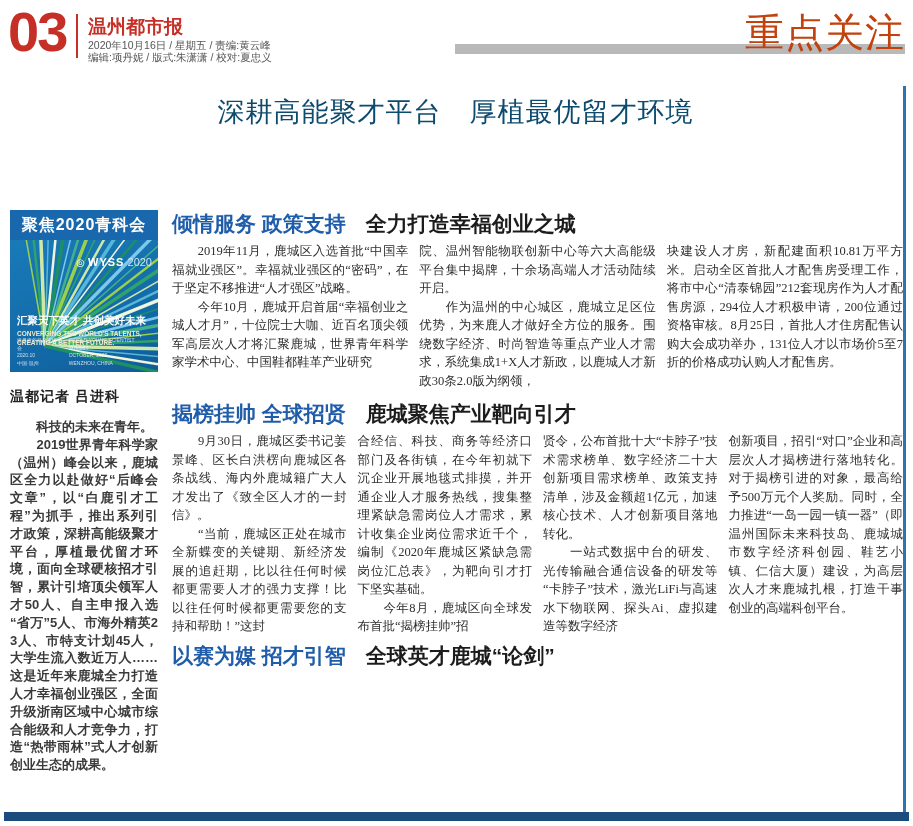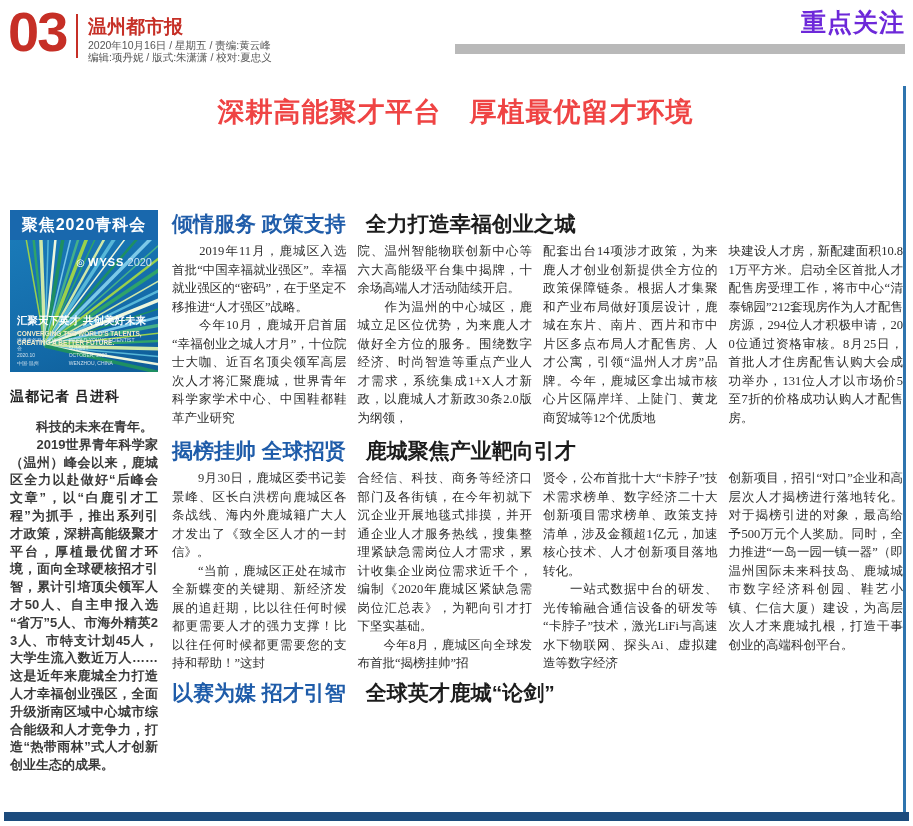--- a/index.html
+++ b/index.html
@@ -25,29 +25,29 @@
     font-size:19px; font-weight:900; color:#c62f26;
   }
   .hdr-line { position:absolute; left:88px; font-family:"Liberation Sans","DejaVu Sans",sans-serif;
     font-size:10.5px; color:#555; }
   .hdr-line.l1 { top:39px; }
   .hdr-line.l2 { top:51px; }
   .gray-bar { position:absolute; left:455px; top:44px; width:450px; height:10px; background:#b9b9b9; }
   .section-name {
     position:absolute; right:8px; top:6px;
     font-family:"Liberation Sans","DejaVu Sans",sans-serif;
-    font-size:25px; font-weight:700; color:#6d28d9; letter-spacing:1px;
+    font-size:39px; font-weight:400; color:#c2410c; letter-spacing:1px;
   }
   
   .frame-right { position:absolute; right:7px; top:86px; width:3px; height:730px; background:#2f74ae; }
   .frame-bottom { position:absolute; left:4px; right:4px; top:812px; height:9px; background:#1c4b7d; }
   
   .headline-block { position:absolute; left:8px; right:10px; top:96px; text-align:center;
     font-family:"Liberation Sans","DejaVu Sans",sans-serif; }
-  .kicker { font-size:27px; font-weight:700; color:#ef4444; letter-spacing:1px; line-height:1.2; }
+  .kicker { font-size:27px; font-weight:400; color:#0c4a6e; letter-spacing:1px; line-height:1.2; }
   .main-title { margin-top:2px; font-size:52px; font-weight:900; color:#101010; line-height:1.12; letter-spacing:0px; }
   
   .content-row { position:absolute; left:10px; right:10px; top:210px; display:flex; gap:14px; }
   
   .sidebar { width:148px; flex:0 0 148px; }
   .focus-box {
     height:30px; background:#1968ad; color:#fff; display:flex; align-items:center; justify-content:center;
     font-family:"Liberation Sans","DejaVu Sans",sans-serif; font-size:16px; font-weight:700; letter-spacing:1px;
   }
   .poster { position:relative; height:132px; background:linear-gradient(160deg,#1a7ab8 0%,#1268a6 70%,#0f5d97 100%); overflow:hidden; }
@@ -167,21 +167,20 @@
       <section class="sec1">
         <h2 class="sec-head">
           <span class="blue">倾情服务 政策支持</span>
           <span class="dark">全力打造幸福创业之城</span>
         </h2>
         <div class="cols">
           <div class="col">　　2019年11月，鹿城区入选首批“中国幸福就业强区”。幸福就业强区的“密码”，在于坚定不移推进“人才强区”战略。
 　　今年10月，鹿城开启首届“幸福创业之城人才月”，十位院士大咖、近百名顶尖领军高层次人才将汇聚鹿城，世界青年科学家学术中心、中国鞋都鞋革产业研究</div>
           <div class="col">院、温州智能物联创新中心等六大高能级平台集中揭牌，十余场高端人才活动陆续开启。
 　　作为温州的中心城区，鹿城立足区位优势，为来鹿人才做好全方位的服务。围绕数字经济、时尚智造等重点产业人才需求，系统集成1+X人才新政，以鹿城人才新政30条2.0版为纲领，</div>
-          <div class="col">配套出台14项涉才政策，为来鹿人才创业创新提供全方位的政策保障链条。根据人才集聚和产业布局做好顶层设计，鹿城在东片、南片、西片和市中片区多点布局人才配售房、人才公寓，引领“温州人才房”品牌。今年，鹿城区拿出城市核心片区隔岸垟、上陡门、黄龙商贸城等12个优质地</div>
           <div class="col">块建设人才房，新配建面积10.81万平方米。启动全区首批人才配售房受理工作，将市中心“清泰锦园”212套现房作为人才配售房源，294位人才积极申请，200位通过资格审核。8月25日，首批人才住房配售认购大会成功举办，131位人才以市场价5至7折的价格成功认购人才配售房。</div>
         </div>
       </section>
 
       <section class="sec2">
         <h2 class="sec-head sec2-head">
           <span class="blue">揭榜挂帅 全球招贤</span>
           <span class="dark">鹿城聚焦产业靶向引才</span>
         </h2>
         <div class="cols">

